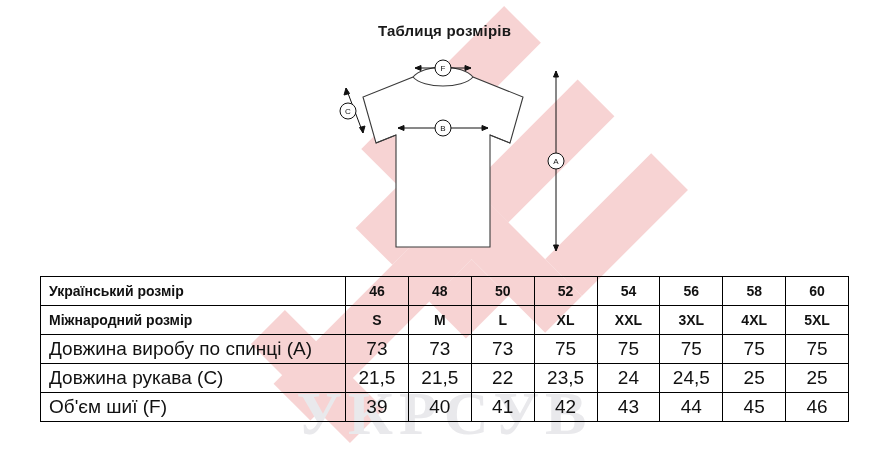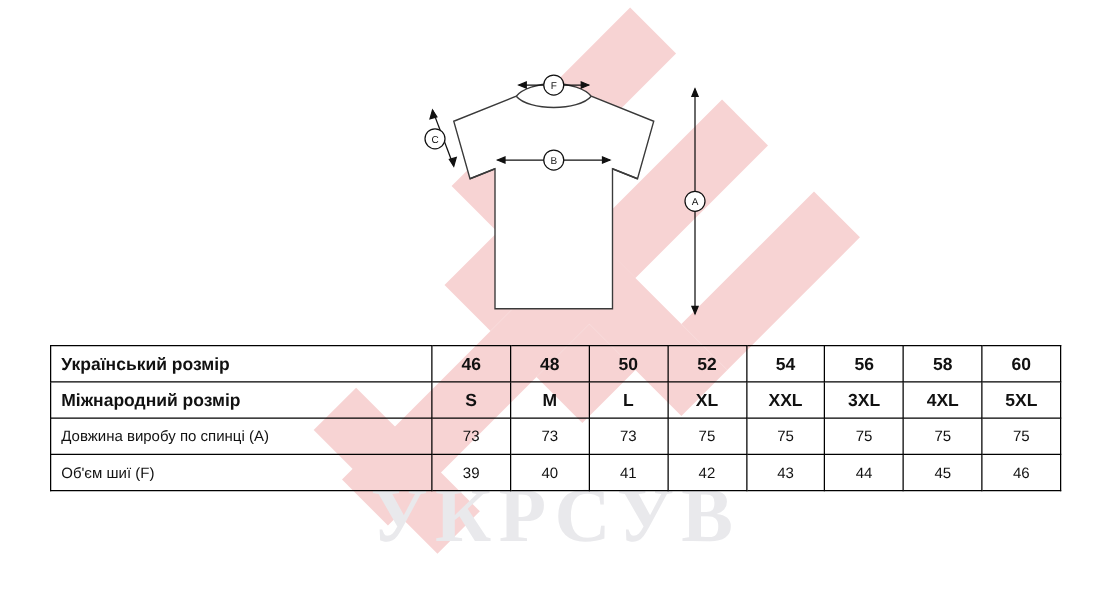--- a/index.html
+++ b/index.html
@@ -70,21 +70,21 @@
     position: absolute;
     left: 40px;
     top: 276px;
     width: 809px;
     border-collapse: collapse;
     table-layout: fixed;
     background: transparent;
   }
   .size-table td, .size-table th {
     border: 1px solid #000000;
-    font-size: 12px;
+    font-size: 19px;
     color: #111111;
     height: 28px;
     padding: 0 6px;
     font-weight: normal;
     text-align: center;
     background: transparent;
   }
   .size-table td.label, .size-table th.label {
     text-align: left;
     padding-left: 8px;
@@ -111,20 +111,21 @@
         <rect x="0" y="150" width="260" height="52"></rect>
         <rect x="104" y="150" width="52" height="280"></rect>
         <rect x="52" y="202" width="52" height="60"></rect>
         <rect x="156" y="202" width="52" height="60"></rect>
         <rect x="60" y="370" width="140" height="48"></rect>
       </g>
     </svg>
     <div class="wm-text">УКРСУВ</div>
   </div>
 
+  <div class="title">Таблиця розмірів</div>
 
   <div class="illus">
     <svg width="270" height="205" viewBox="0 0 270 205">
       <g fill="#ffffff" stroke="#3a3a3a" stroke-width="1.1">
 
         <path d="M95,22 C100,16 112,12 125,12 C138,12 150,16 155,22
                  L205,42 L192,88 L172,80 L172,192 L78,192 L78,80 L58,88 L45,42 Z"></path>
 
         <path d="M95,22 C105,34 145,34 155,22" fill="none"></path>
 
@@ -191,20 +192,31 @@
           <td>73</td>
           <td>73</td>
           <td>73</td>
           <td>75</td>
           <td>75</td>
           <td>75</td>
           <td>75</td>
           <td>75</td>
         </tr>
         <tr>
+          <td class="label">Довжина рукава (C)</td>
+          <td>21,5</td>
+          <td>21,5</td>
+          <td>22</td>
+          <td>23,5</td>
+          <td>24</td>
+          <td>24,5</td>
+          <td>25</td>
+          <td>25</td>
+        </tr>
+        <tr>
           <td class="label">Об'єм шиї (F)</td>
           <td>39</td>
           <td>40</td>
           <td>41</td>
           <td>42</td>
           <td>43</td>
           <td>44</td>
           <td>45</td>
           <td>46</td>
         </tr>

